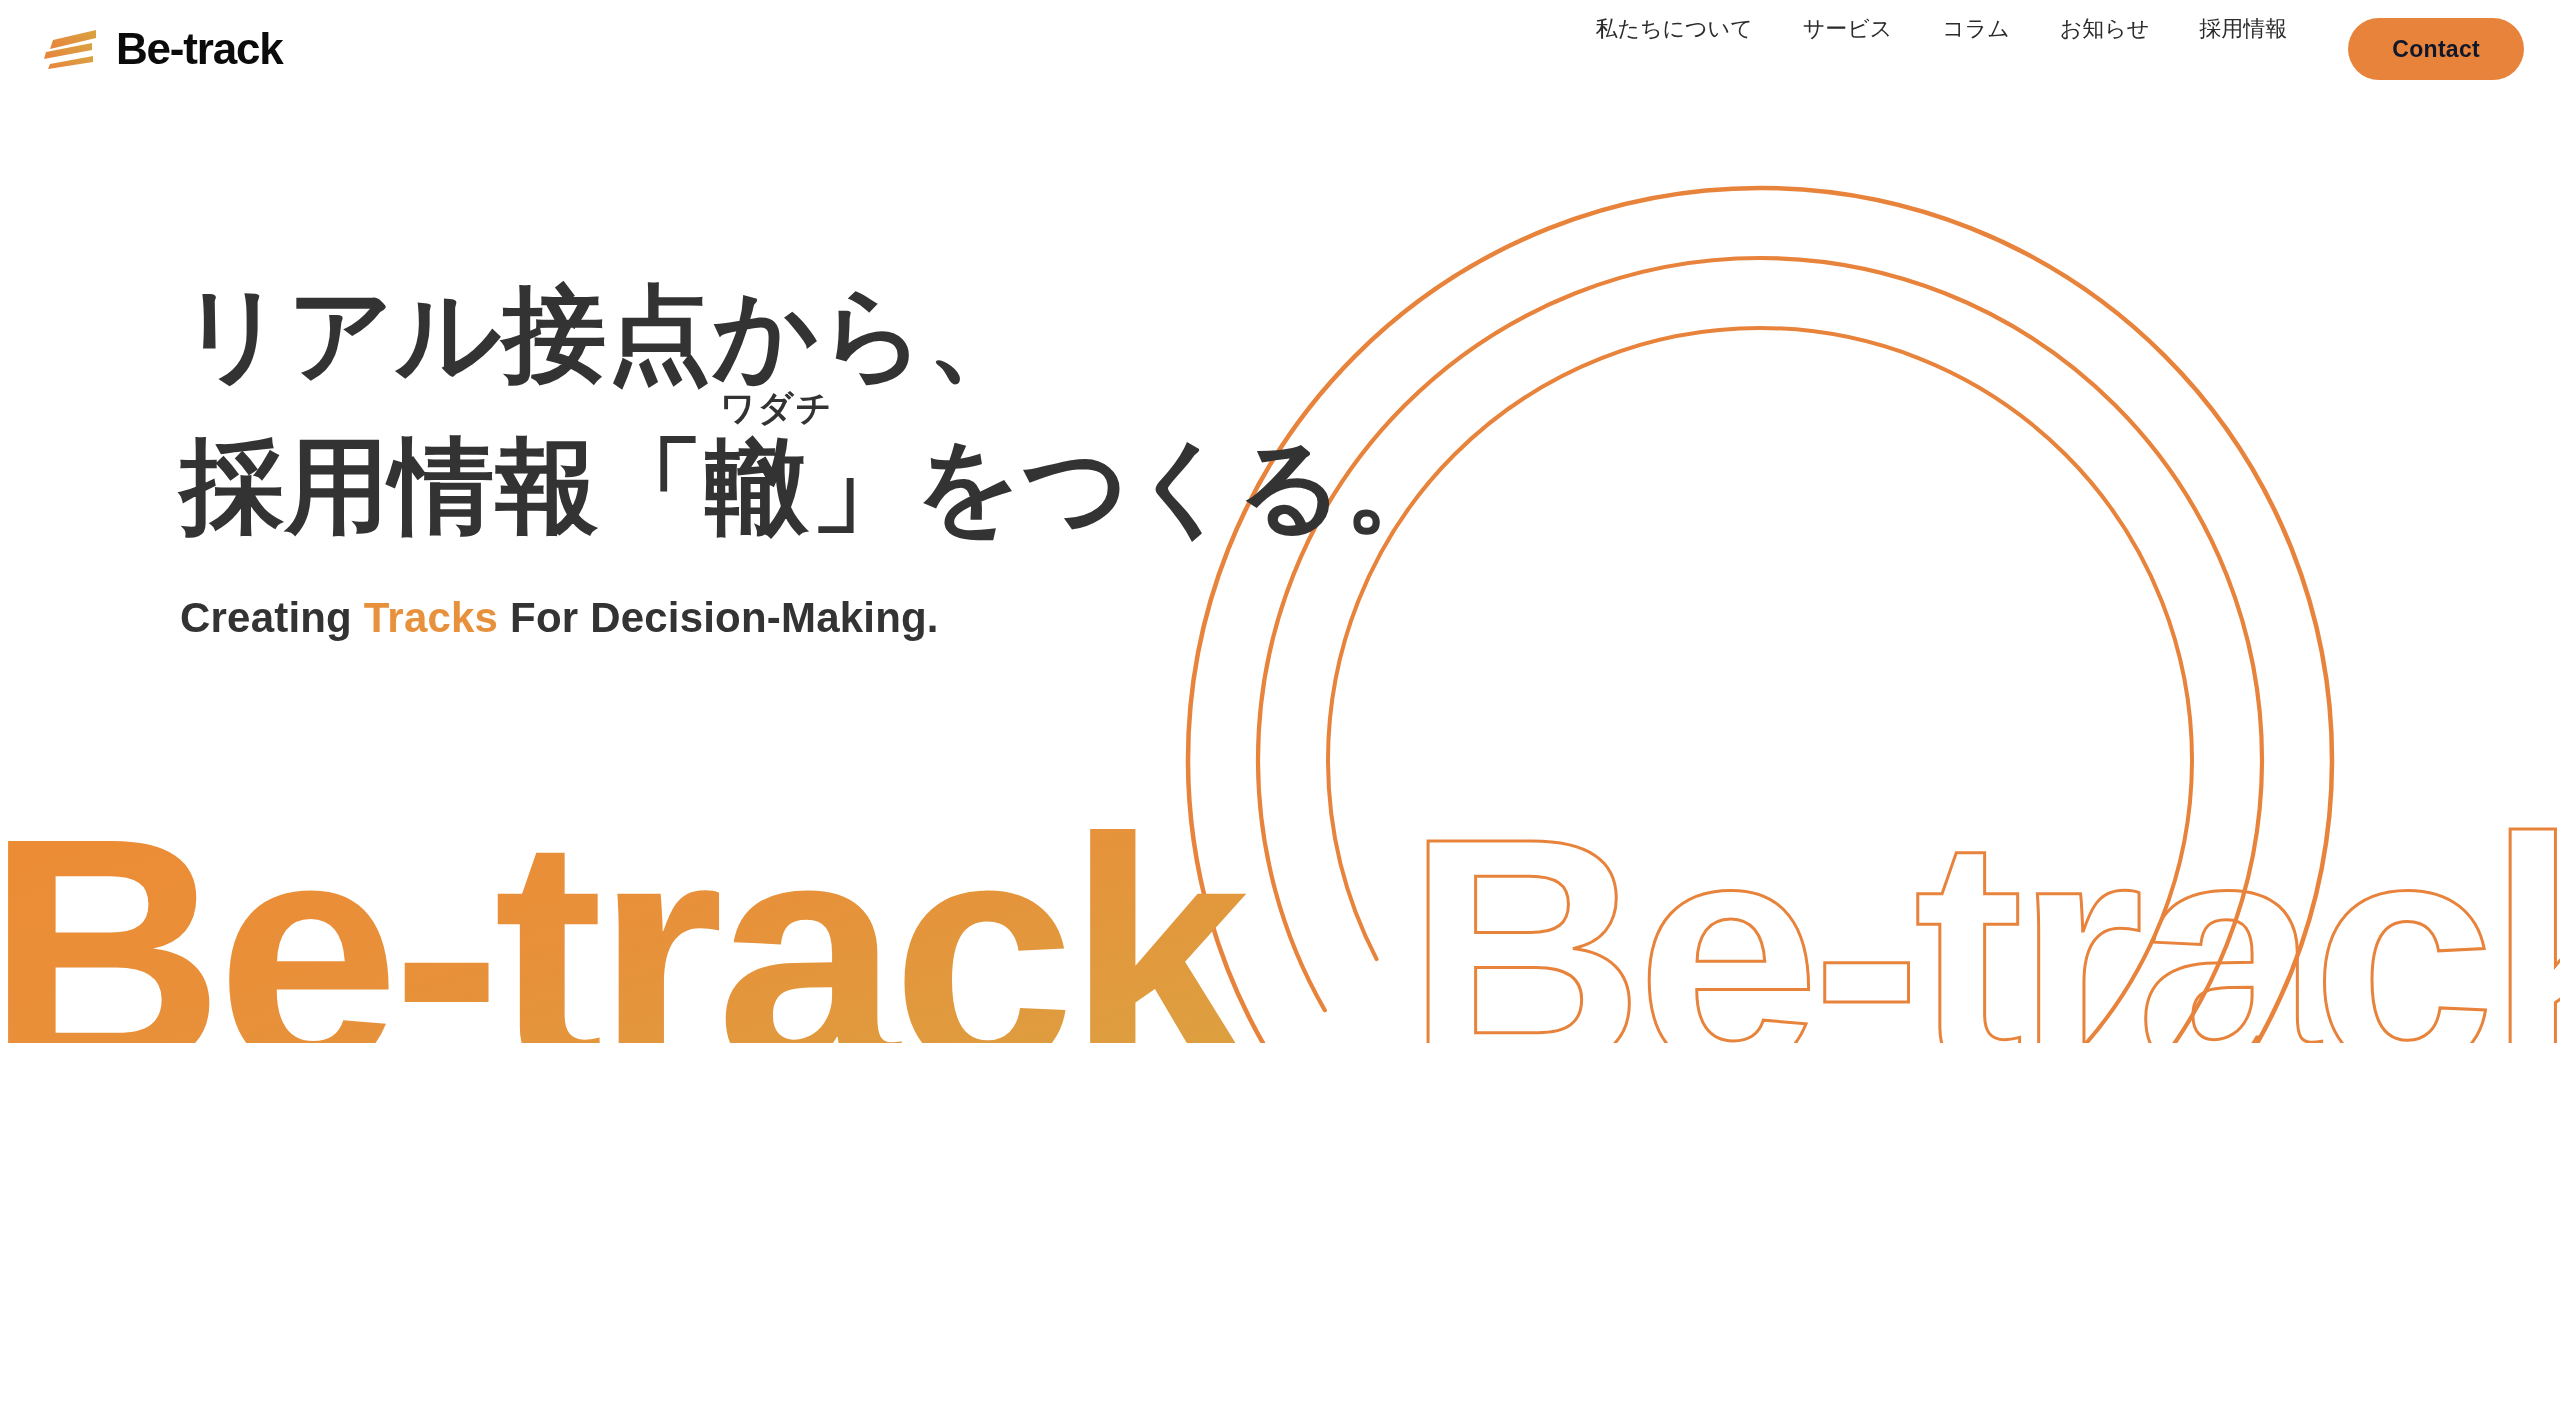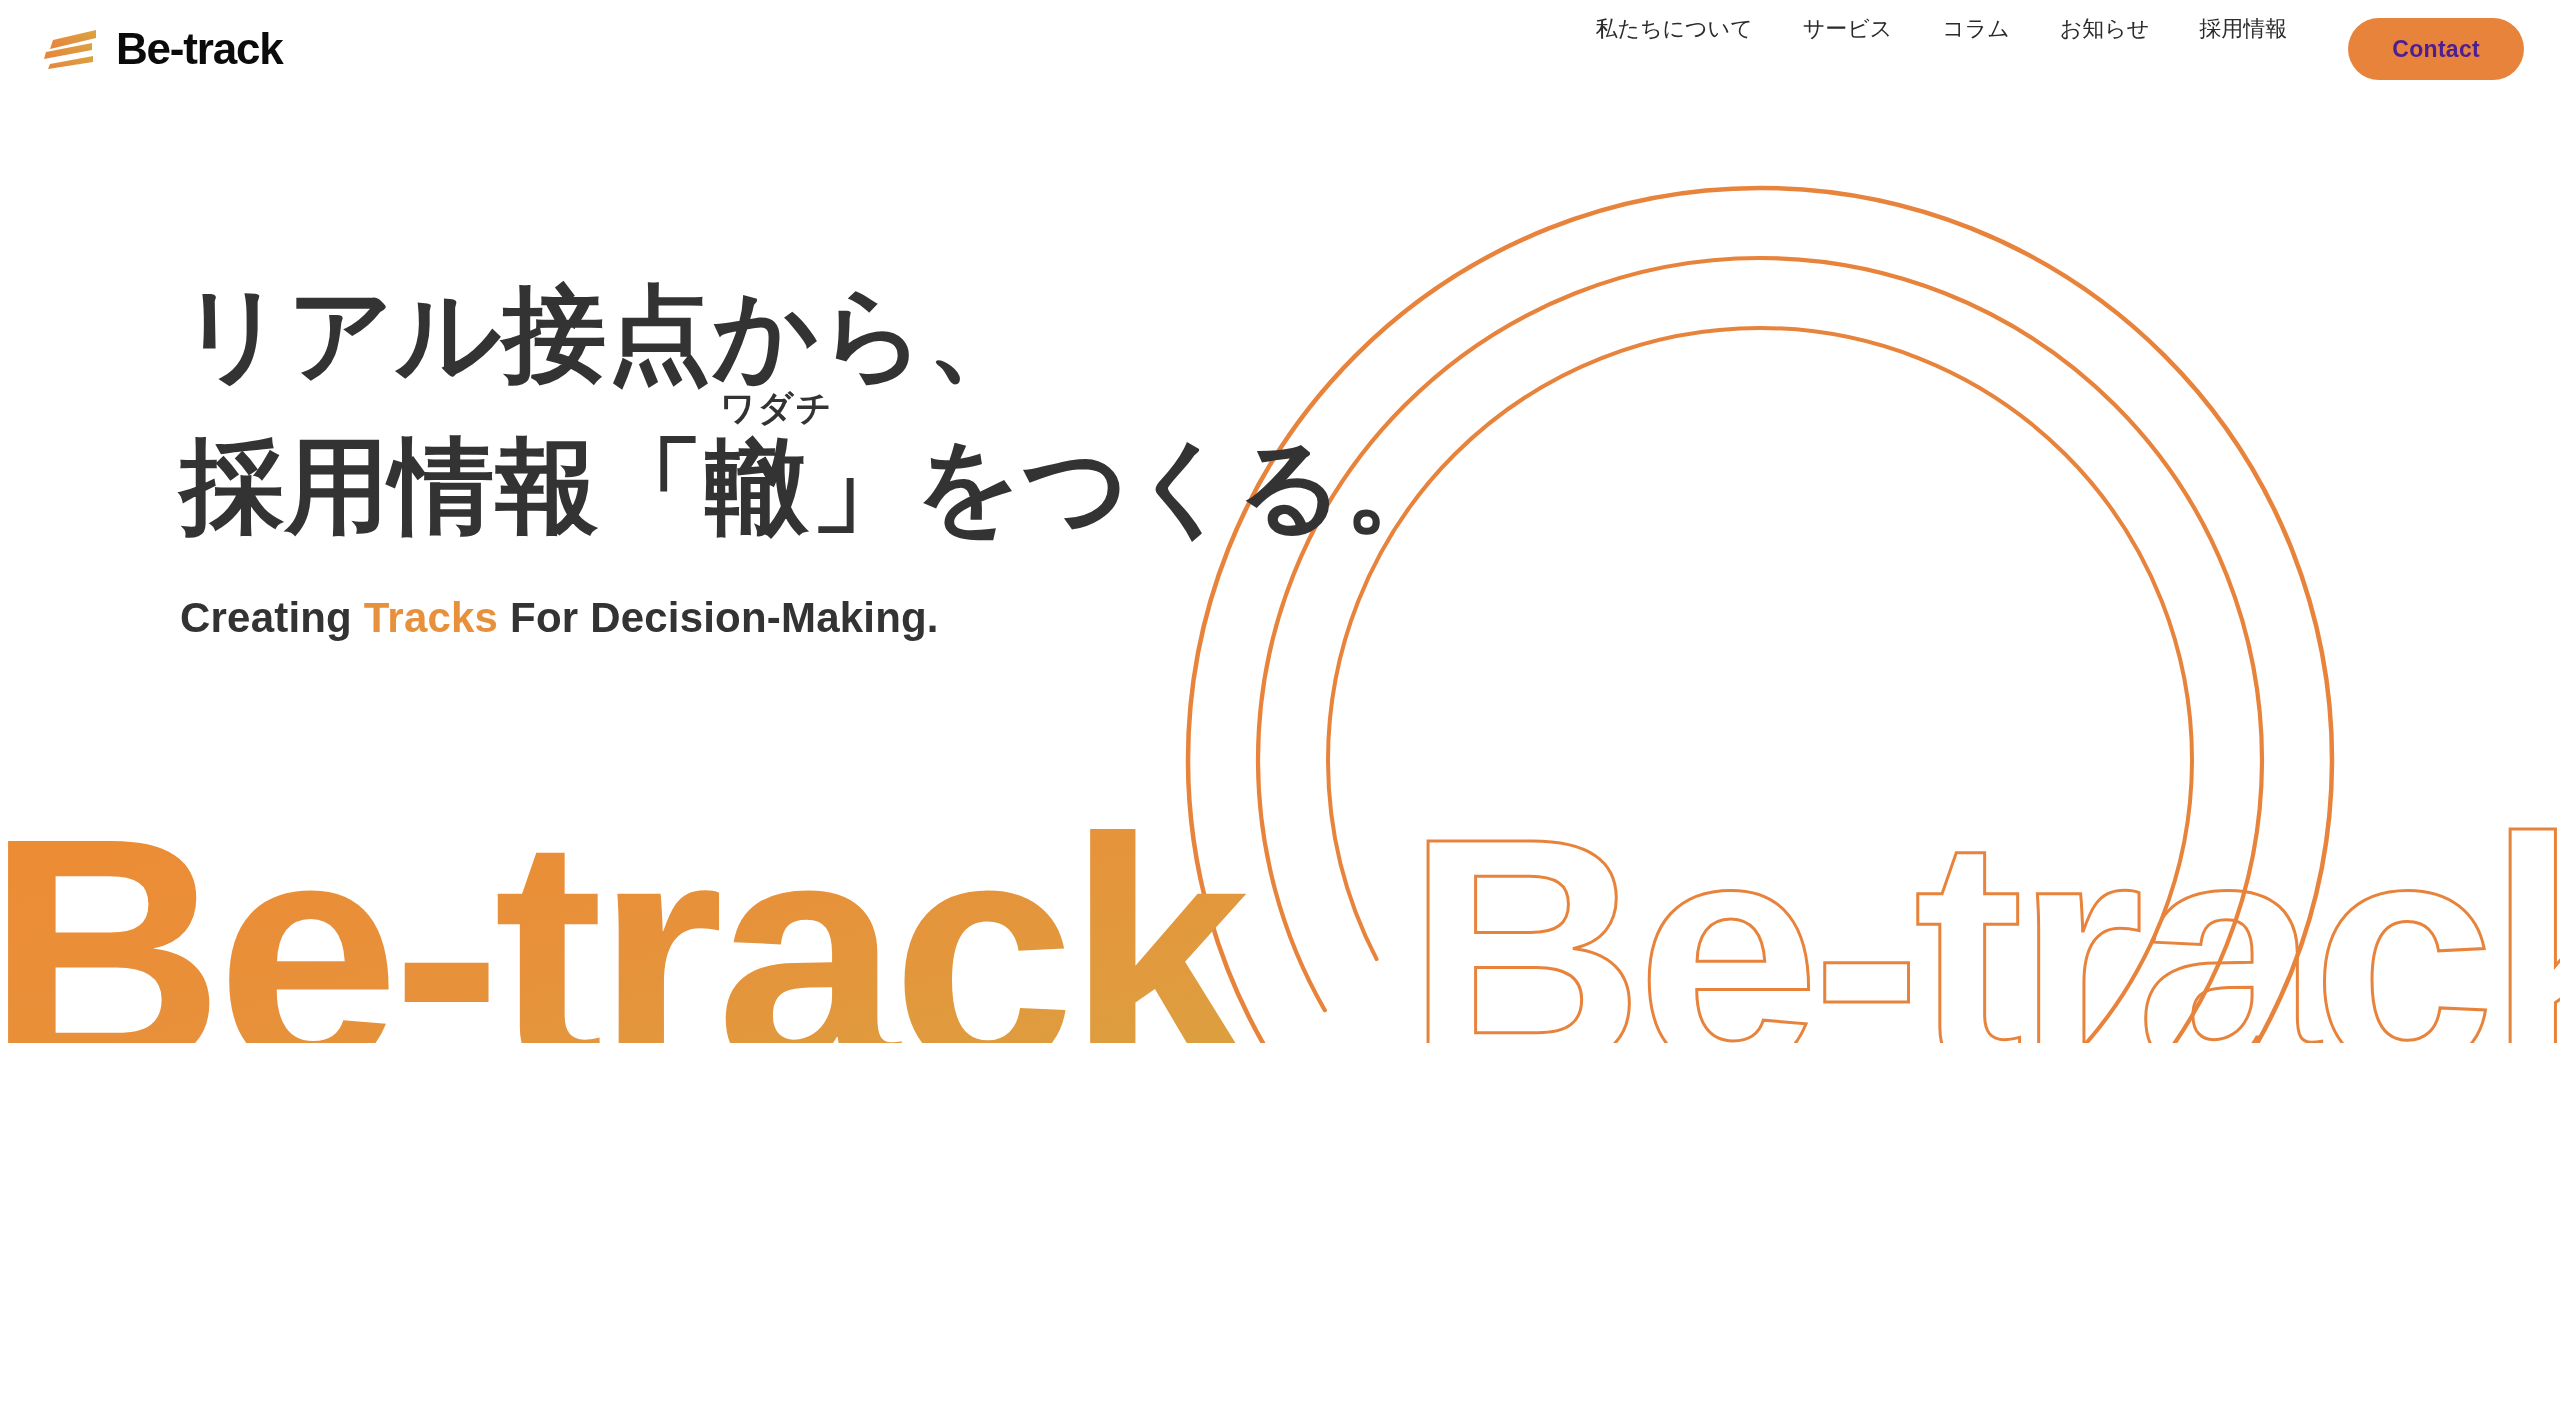--- a/index.html
+++ b/index.html
@@ -36,21 +36,21 @@
     transform:translateY(-50%);
     display:flex; gap:8px;
   }
   .nav-link{
     font-size:22px; color:#2b2b2b; text-decoration:none;
     white-space:nowrap; padding:0 21px; line-height:1;
     font-weight:500;
   }
   .contact-btn{
     margin-left:32px;
-    background:#E8833C; color:#4c1d95;
+    background:#E8833C; color:#0f172a;
     font-size:23px; font-weight:bold;
     border:none; border-radius:999px;
     padding:0 44px; height:62px;
     display:flex; align-items:center; justify-content:center;
     white-space:nowrap; cursor:pointer; letter-spacing:.3px;
   }
 
   
   .decor-circles{
     position:absolute; left:0; top:0;

